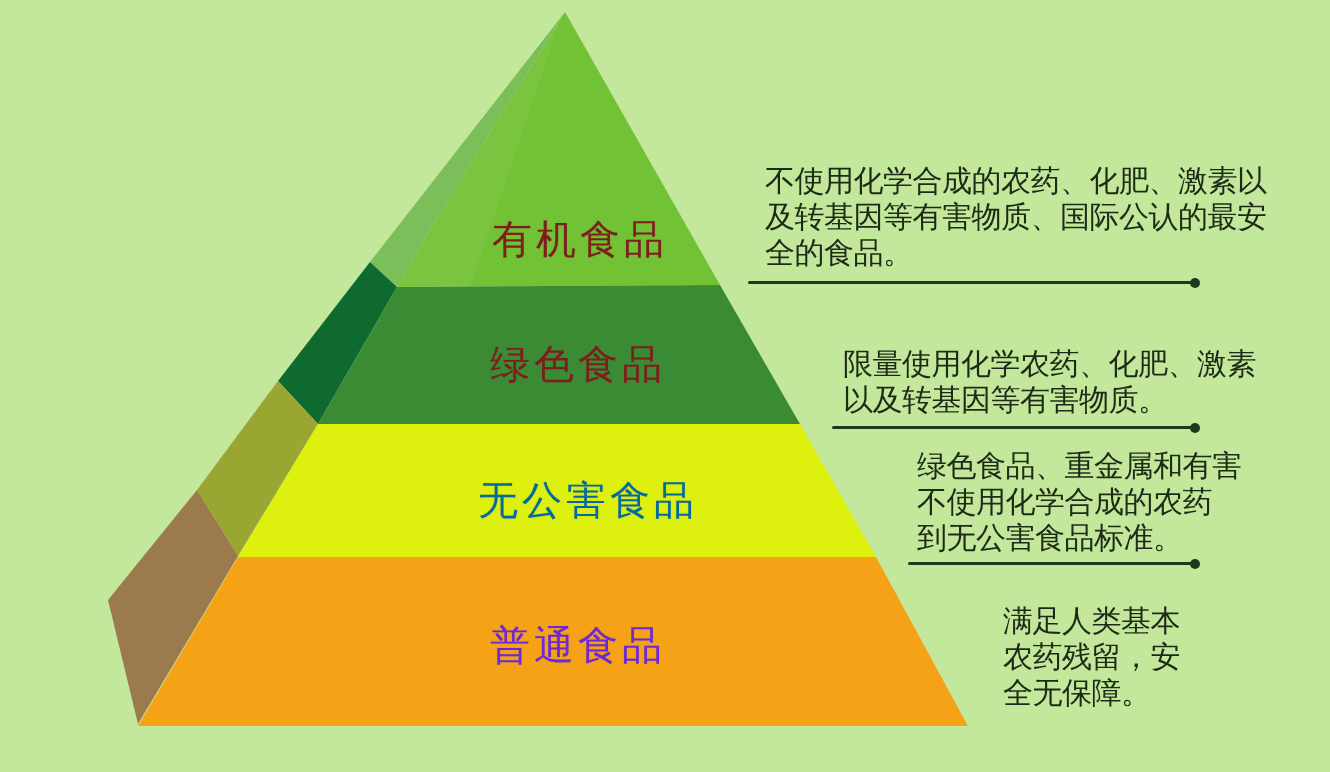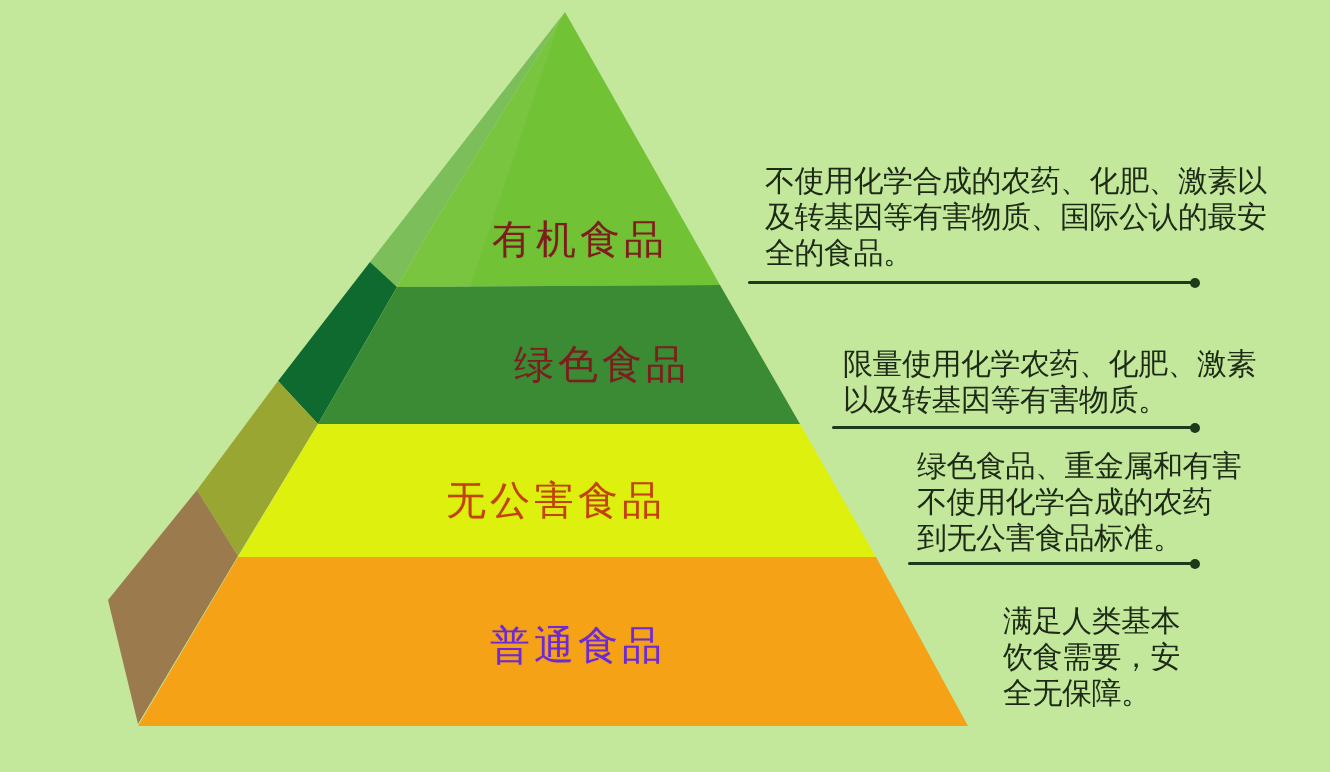--- a/index.html
+++ b/index.html
@@ -41,22 +41,22 @@
 
     <polygon points="565,12 720,285 397,287 430,230" fill="#71c234"></polygon>
     <polygon points="397,287 720,285 800,424 318,424" fill="#3b8b35"></polygon>
     <polygon points="318,424 800,424 876,557 238,557" fill="#def00e"></polygon>
     <polygon points="238,557 876,557 968,726 138,726" fill="#f5a217"></polygon>
 
     <polygon points="565,12 430,230 397,287 470,287 560,20" fill="rgba(255,255,255,0.06)"></polygon>
   </svg>
 
   <div class="tier-label" style="left:580px; top:212px;">有机食品</div>
-  <div class="tier-label" style="left:602px; top:337px;">绿色食品</div>
-  <div class="tier-label" style="left:556px; top:473px; color:#c2410c;text-align:right;">无公害食品</div>
+  <div class="tier-label" style="left:578px; top:337px;">绿色食品</div>
+  <div class="tier-label" style="left:588px; top:473px; color:#0369a1;text-align:right;">无公害食品</div>
   <div class="tier-label" style="left:578px; top:618px; color:#6d28d9;">普通食品</div>
 
   <div class="desc" style="left:765px; top:163px;">
     <span class="line">不使用化学合成的农药、化肥、激素以</span>
     <span class="line">及转基因等有害物质、国际公认的最安</span>
     <span class="line">全的食品。</span>
   </div>
   <div class="rule" style="left:748px; top:281px; width:448px;">
       <span class="dot"></span>
     </div>
@@ -73,16 +73,16 @@
     <span class="line">绿色食品、重金属和有害</span>
     <span class="line">不使用化学合成的农药</span>
     <span class="line">到无公害食品标准。</span>
   </div>
   <div class="rule" style="left:908px; top:562px; width:288px;">
       <span class="dot"></span>
     </div>
 
   <div class="desc" style="left:1003px; top:603px;">
     <span class="line">满足人类基本</span>
-    <span class="line">饮食需要，安</span>
+    <span class="line">农药残留，安</span>
     <span class="line">全无保障。</span>
   </div>
 </div>
 
 </body></html>

